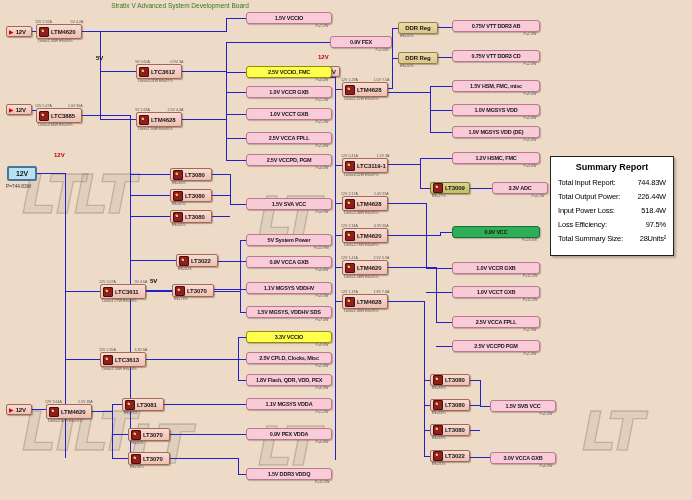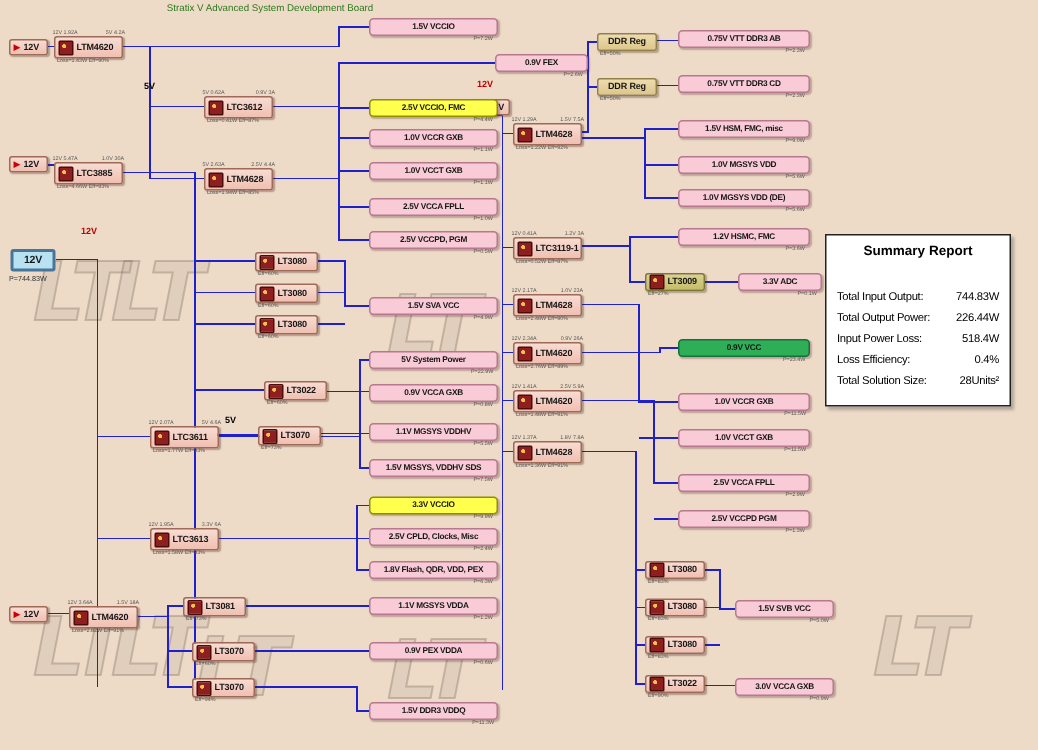--- a/index.html
+++ b/index.html
@@ -41,21 +41,21 @@
   .netlbl{position:absolute;z-index:3;font-size:6px;font-weight:bold;white-space:nowrap;}
   
   .title{position:absolute;left:100px;top:2px;width:160px;z-index:4;text-align:center;
          font-size:6.5px;color:#2f7a1f;}
   
   .src-power{position:absolute;left:6px;top:184px;z-index:4;font-size:6px;color:#333;
          transform:scale(0.8);transform-origin:left top;white-space:nowrap;}
   
   .summary{position:absolute;left:550px;top:156px;width:124px;z-index:4;background:#ffffff;
          border:1px solid #222;padding:5px 7px 7px;box-sizing:border-box;box-shadow:2px 2px 2px rgba(0,0,0,0.25);}
-  .s-title{font-size:9px;font-weight:bold;text-align:center;margin-bottom:21px;color:#000;}
+  .s-title{font-size:9px;font-weight:bold;text-align:center;margin-bottom:6px;color:#000;}
   .srow{display:flex;justify-content:space-between;font-size:7.5px;color:#000;margin:5px 0;letter-spacing:-0.2px;}
 </style>
 </head>
 <body>
 
 <div id="canvas">
   <svg id="wires" width="692" height="500">
       <polyline points="32,31 36,31"></polyline>
       <polyline points="82,31 226,31 226,18 246,18"></polyline>
       <polyline points="82,31 100,31 100,119 136,119"></polyline>
@@ -125,37 +125,37 @@
       <polyline points="470,457 490,457"></polyline>
     </svg>
 
   <div class="title">Stratix V Advanced System Development Board</div>
 
   <div class="src-power">P=744.83W</div>
 
   <div class="summary">
     <div class="s-title">Summary Report</div>
     <div class="srow">
-      <span>Total Input Output:</span>
+      <span>Total Input Report:</span>
       <span>744.83W</span>
     </div>
     <div class="srow">
       <span>Total Output Power:</span>
       <span>226.44W</span>
     </div>
     <div class="srow">
       <span>Input Power Loss:</span>
       <span>518.4W</span>
     </div>
     <div class="srow">
       <span>Loss Efficiency:</span>
-      <span>0.4%</span>
+      <span>97.5%</span>
     </div>
     <div class="srow">
-      <span>Total Solution Size:</span>
+      <span>Total Summary Size:</span>
       <span>28Units²</span>
     </div>
   </div>
 <div class="wm" style="left: 22px; top: 168px;">LT</div>
     <div class="wm" style="left: 74px; top: 168px;">LT</div>
     <div class="wm" style="left: 258px; top: 190px;">LT</div>
     <div class="wm" style="left: 582px; top: 195px;">LT</div>
     <div class="wm" style="left: 22px; top: 405px;">LT</div>
     <div class="wm" style="left: 74px; top: 405px;">LT</div>
     <div class="wm" style="left: 130px; top: 418px;">LT</div>

